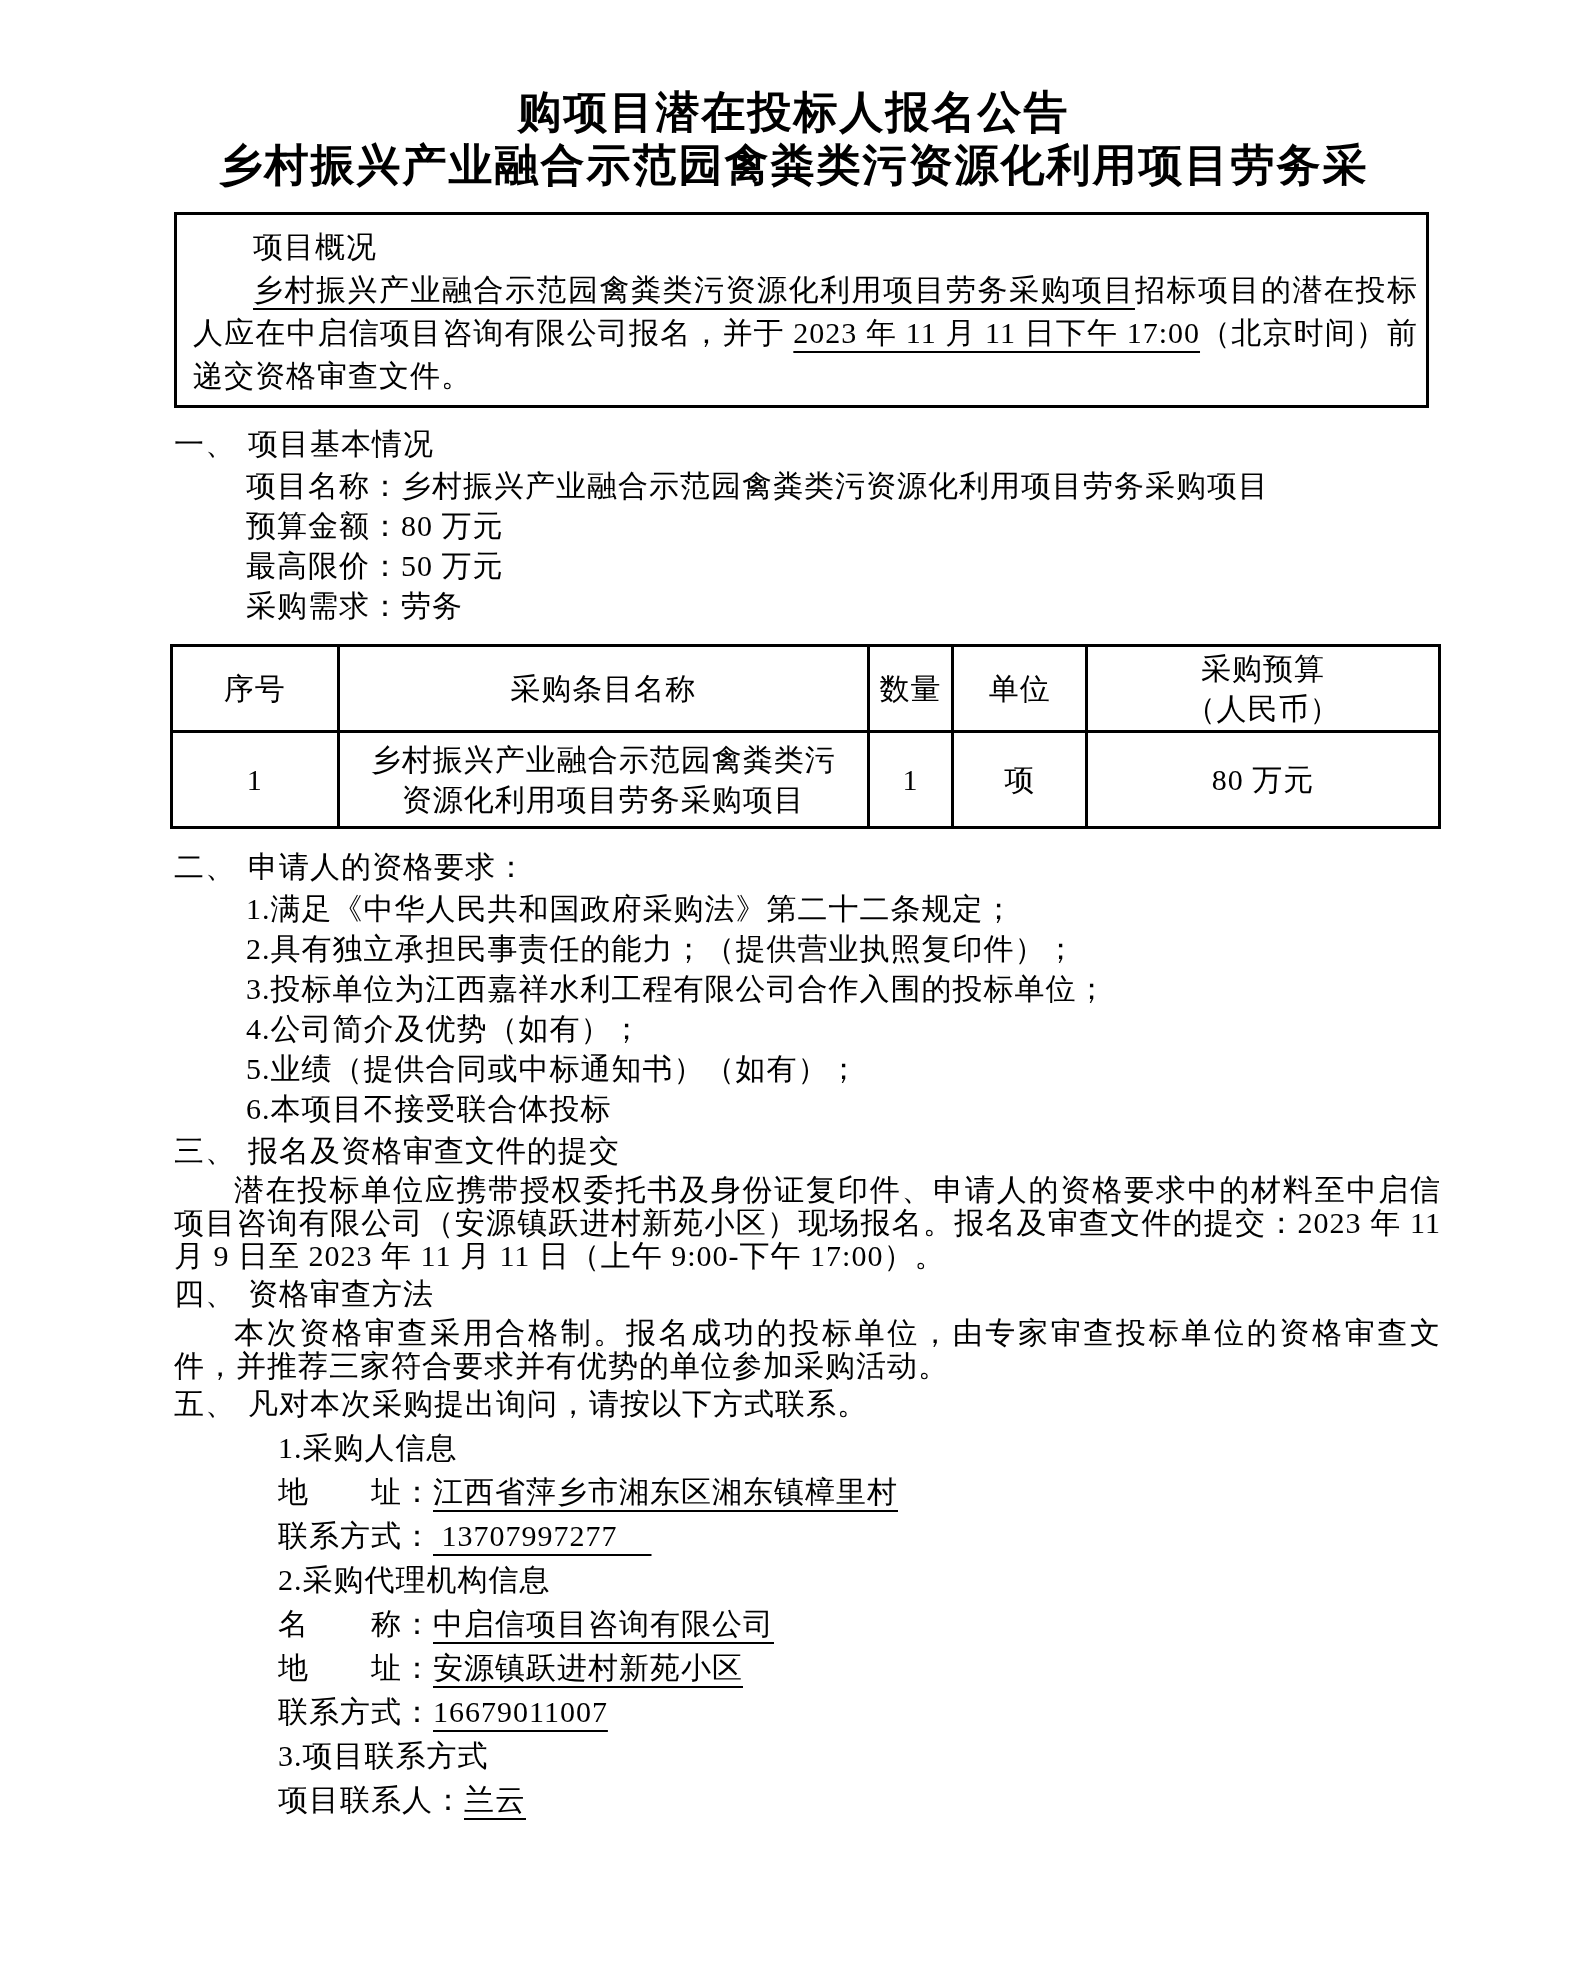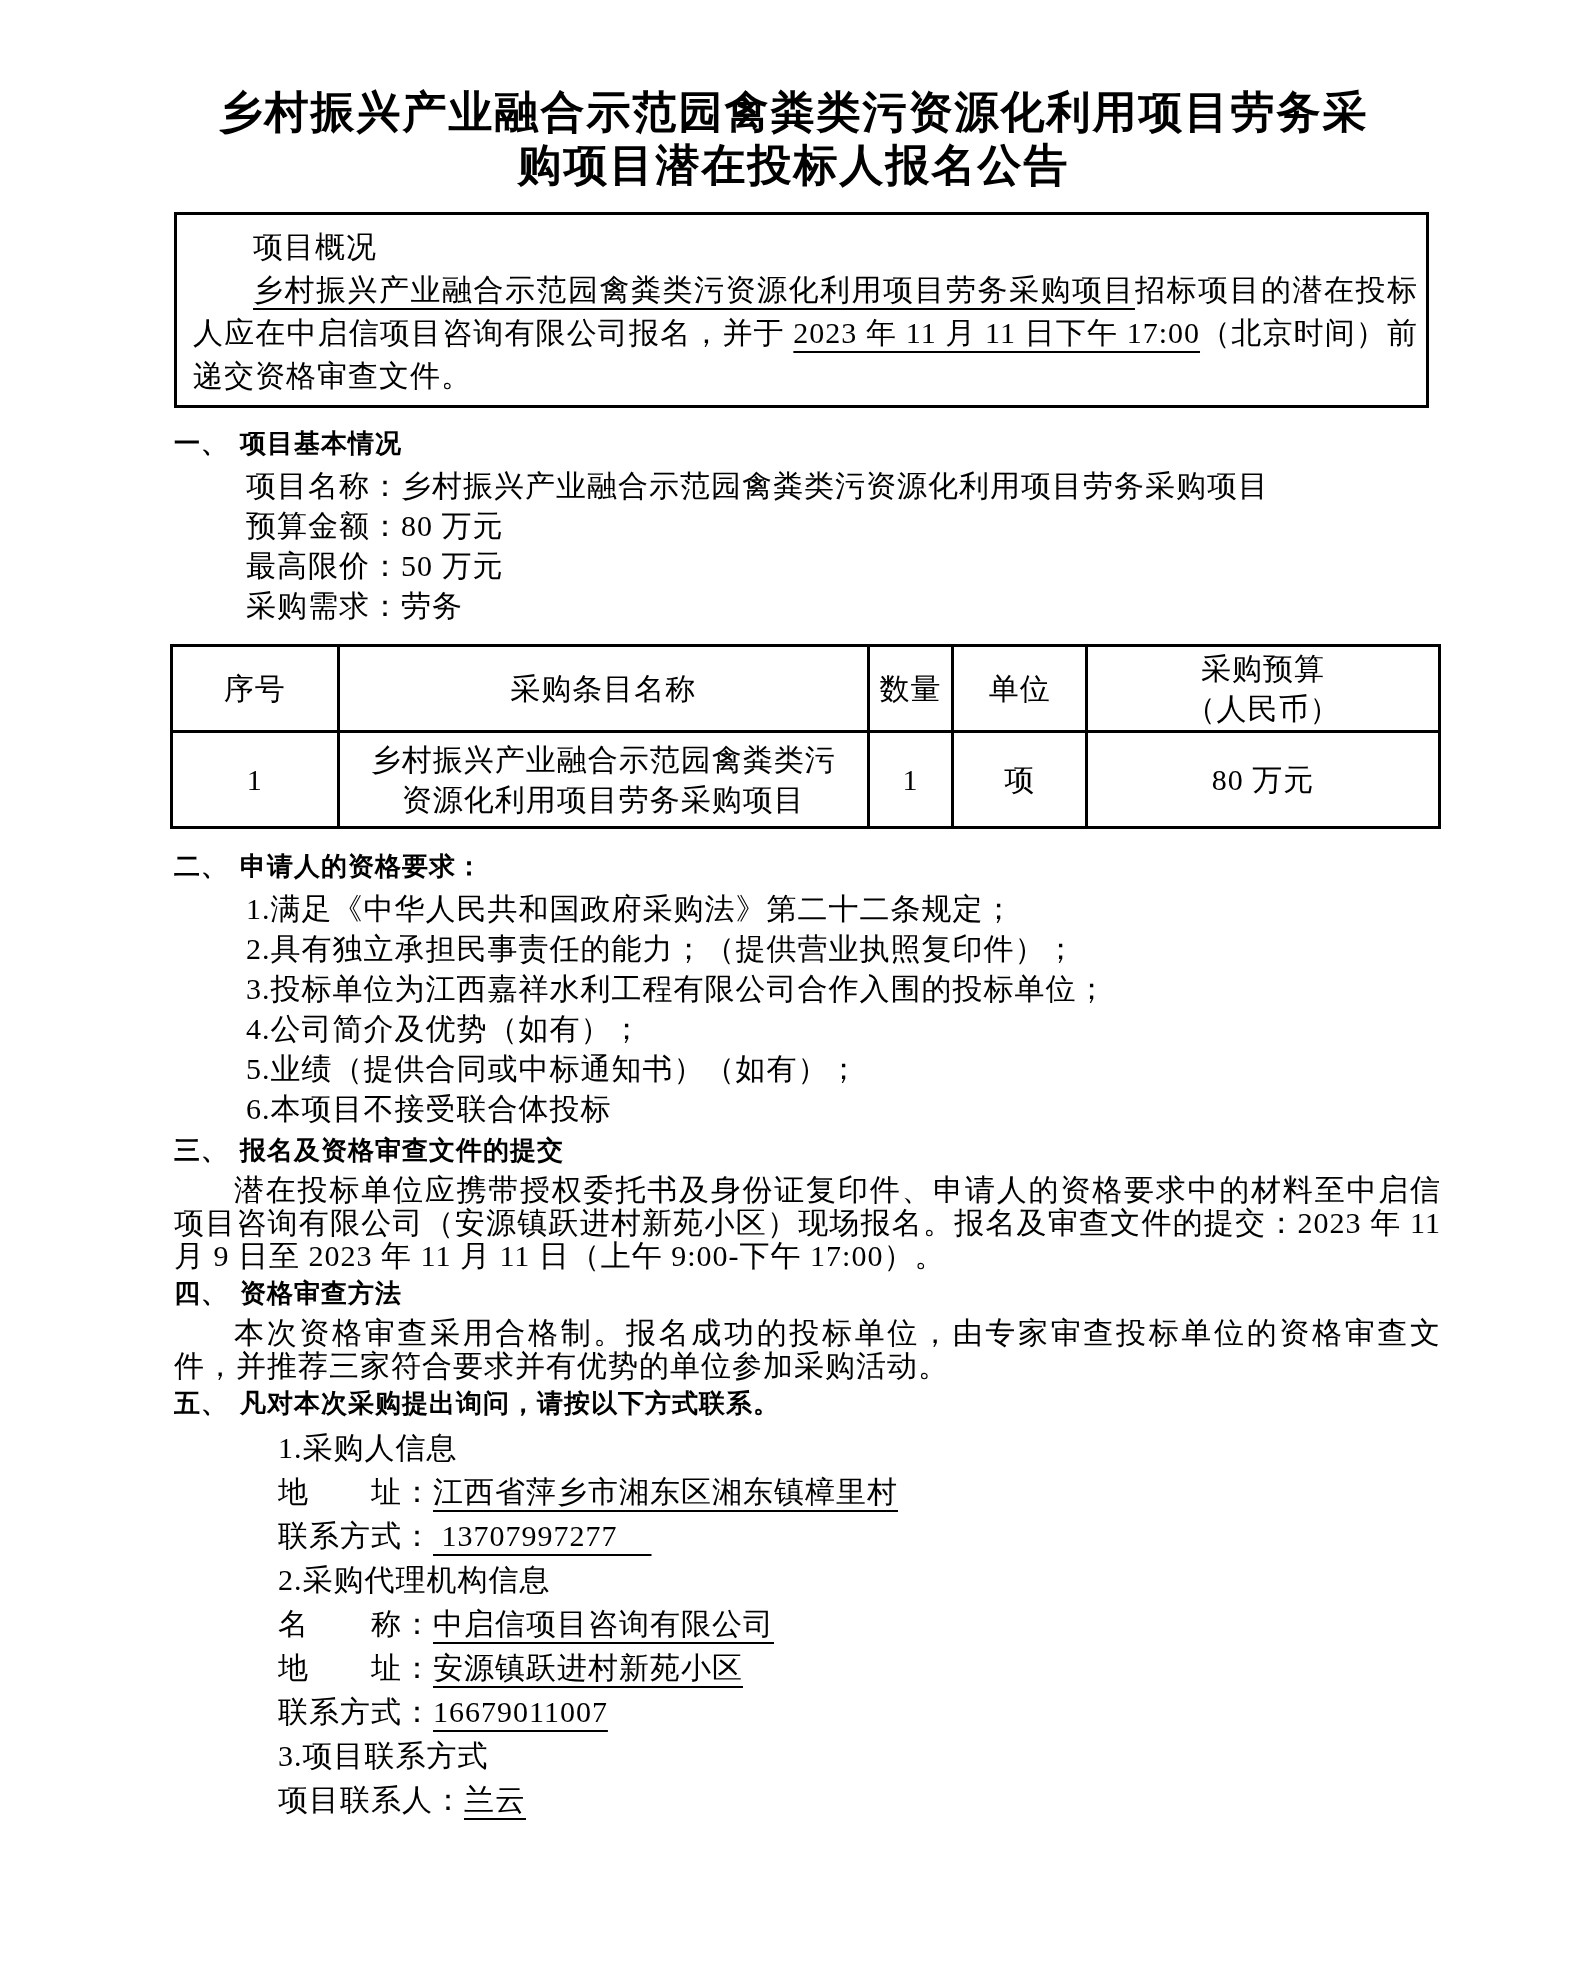--- a/index.html
+++ b/index.html
@@ -9,21 +9,21 @@
     font-size:30px; letter-spacing:1px;
   }
   .page { position:relative; width:1587px; height:1988px; overflow:hidden; }
   .title { margin:86px 120px 0 120px; text-align:center; font-weight:bold;
            font-size:44px; line-height:53px; letter-spacing:2px; }
   .overview-box { margin:20px 158px 0 174px; border:3px solid #000;
                   padding:10px 8px 8px 16px; line-height:43px; }
   .overview-heading { text-indent:60px; }
   .overview-para { text-indent:60px; text-align:justify; }
   .content { margin:0 146px 0 174px; }
-  .sec-h { font-weight:bold; font-size:26px; line-height:44px; }
+  .sec-h { font-weight:normal; font-size:30px; line-height:44px; }
   .sec-h .num { margin-right:12px; }
   .mt14 { margin-top:14px; }
   .mt10 { margin-top:16px; }
   .items1 div, .items2 div { line-height:40px; padding-left:72px; }
   .para { text-indent:60px; text-align:justify; line-height:33px; }
   table.proc { border-collapse:collapse; margin:18px 0 0 -4px; table-layout:fixed; }
   table.proc th, table.proc td {
     border:3px solid #000; text-align:center; vertical-align:middle;
     font-weight:normal; white-space:pre-line; line-height:40px; padding:0 4px;
   }
@@ -32,22 +32,22 @@
   .c1{width:168px}.c2{width:536px}.c3{width:85px}.c4{width:135px}.c5{width:356px}
   .contact-line { padding-left:104px; line-height:44px; }
   .ul { text-decoration:underline; text-underline-offset:8px; text-decoration-thickness:2px; }
 </style>
 </head>
 <body>
 
 <div class="page">
 
   <div class="title">
+    <div>购项目潜在投标人报名公告</div>
     <div>乡村振兴产业融合示范园禽粪类污资源化利用项目劳务采</div>
-    <div>购项目潜在投标人报名公告</div>
   </div>
 
   <div class="overview-box">
     <div class="overview-heading">项目概况</div>
     <div class="overview-para"><span class="ul">乡村振兴产业融合示范园禽粪类污资源化利用项目劳务采购项目</span><span>招标项目的潜在投标人应在中启信项目咨询有限公司报名，并于 </span><span class="ul">2023 年 11 月 11 日下午 17:00</span><span>（北京时间）前递交资格审查文件。</span></div>
   </div>
 
   <div class="content">
 
     <div class="sec-h mt14">

